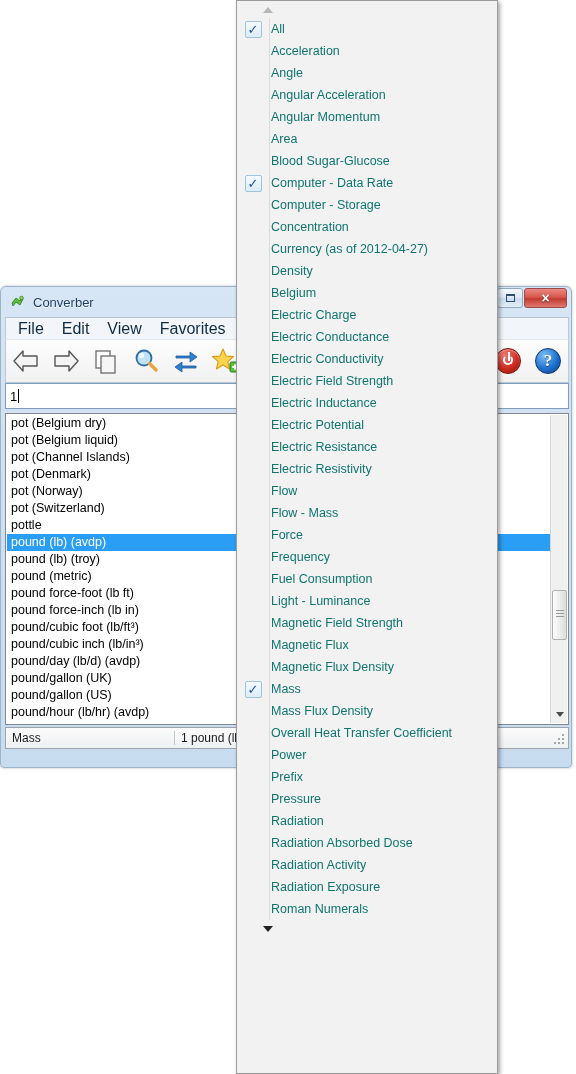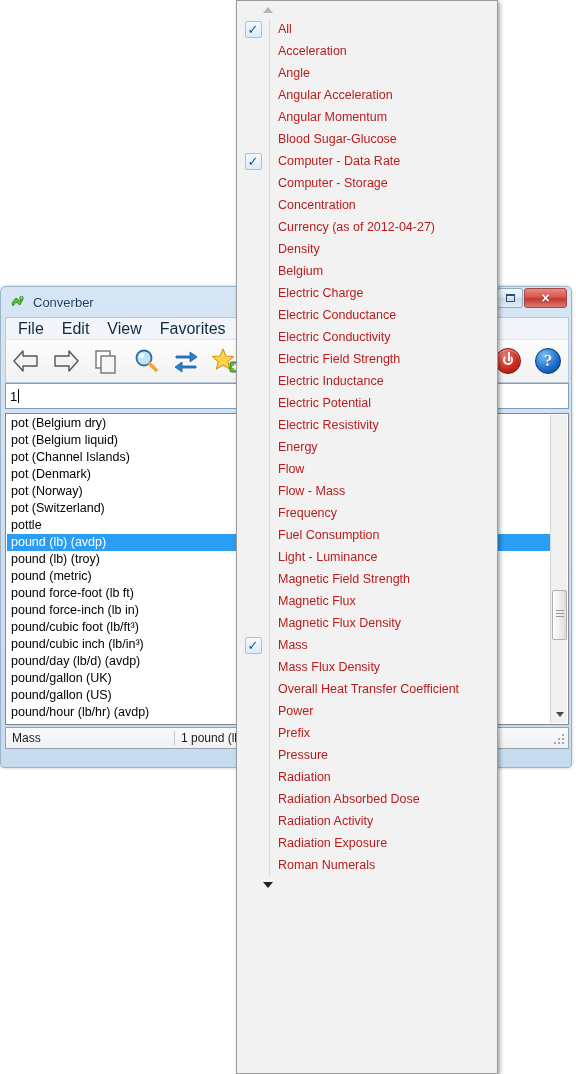--- a/index.html
+++ b/index.html
@@ -410,22 +410,22 @@
   }
   .menu-row .chkmark {
     color: #1a4f9c;
     font-size: 13px;
     line-height: 1;
     font-weight: bold;
     font-family: "DejaVu Sans", sans-serif;
   }
   .menu-row .mlabel {
     font-size: 12.5px;
-    color: #b91c1c;
-    padding-left: 9px;
+    color: #0f766e;
+    padding-left: 2px;
     white-space: nowrap;
     font-family: "Liberation Sans", sans-serif;
   }
 
   
   svg { display: block; }
 </style>
 </head>
 <body>
 
@@ -591,20 +591,24 @@
         <div class="menu-row">
           <div class="chk"></div>
           <div class="mlabel">Angular Acceleration</div>
         </div>
         <div class="menu-row">
           <div class="chk"></div>
           <div class="mlabel">Angular Momentum</div>
         </div>
         <div class="menu-row">
           <div class="chk"></div>
+          <div class="mlabel">Area</div>
+        </div>
+        <div class="menu-row">
+          <div class="chk"></div>
           <div class="mlabel">Blood Sugar-Glucose</div>
         </div>
         <div class="menu-row">
           <div class="chk">
             <div class="chkbox">
               <span class="chkmark">✓</span>
             </div>
           </div>
           <div class="mlabel">Computer - Data Rate</div>
         </div>
@@ -647,33 +651,37 @@
         <div class="menu-row">
           <div class="chk"></div>
           <div class="mlabel">Electric Inductance</div>
         </div>
         <div class="menu-row">
           <div class="chk"></div>
           <div class="mlabel">Electric Potential</div>
         </div>
         <div class="menu-row">
           <div class="chk"></div>
+          <div class="mlabel">Electric Resistance</div>
+        </div>
+        <div class="menu-row">
+          <div class="chk"></div>
           <div class="mlabel">Electric Resistivity</div>
         </div>
         <div class="menu-row">
           <div class="chk"></div>
-          <div class="mlabel">Energy</div>
-        </div>
-        <div class="menu-row">
-          <div class="chk"></div>
           <div class="mlabel">Flow</div>
         </div>
         <div class="menu-row">
           <div class="chk"></div>
           <div class="mlabel">Flow - Mass</div>
+        </div>
+        <div class="menu-row">
+          <div class="chk"></div>
+          <div class="mlabel">Force</div>
         </div>
         <div class="menu-row">
           <div class="chk"></div>
           <div class="mlabel">Frequency</div>
         </div>
         <div class="menu-row">
           <div class="chk"></div>
           <div class="mlabel">Fuel Consumption</div>
         </div>
         <div class="menu-row">

